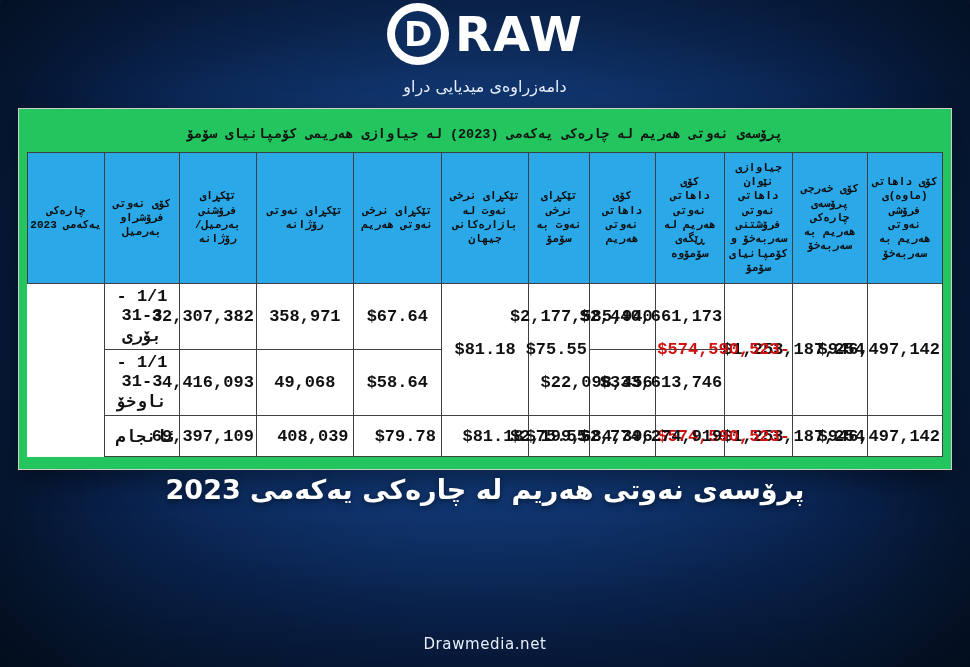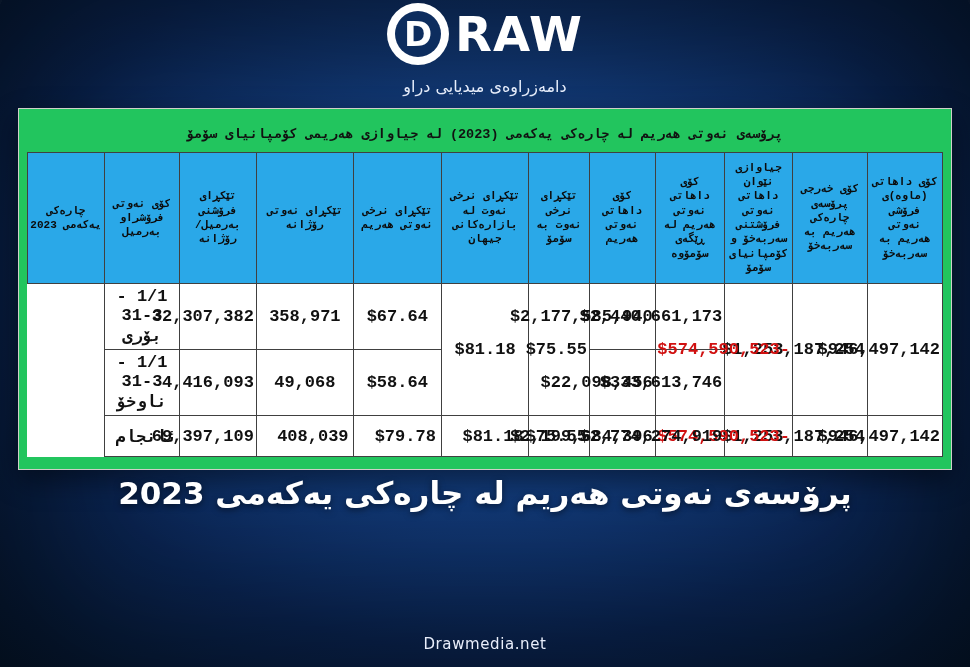--- a/index.html
+++ b/index.html
@@ -80,21 +80,21 @@
   }
   .neg{color:#d01010;}
   .total td{background:#fff;padding-left:18px;}
   .tall{vertical-align:middle;}
   .lbl{font-size:11px;line-height:1.3;}
 
   
   .bottom{
     position:absolute;left:0;right:0;top:470px;text-align:center;color:#fff;
   }
-  .b1{font-size:31px;font-weight:bold;line-height:1.5;text-shadow:0 2px 6px rgba(0,0,0,.5);}
+  .b1{font-size:27px;font-weight:bold;line-height:1.5;text-shadow:0 2px 6px rgba(0,0,0,.5);}
   .b2{font-size:24px;font-weight:bold;color:#ffd93b;line-height:1.6;margin-top:10px;
       text-shadow:0 2px 6px rgba(0,0,0,.55);}
   .site{
     position:absolute;left:0;right:0;bottom:14px;text-align:center;
     color:#e9eefb;font-size:15px;letter-spacing:.6px;
   }
 </style>
 </head>
 <body>
 

